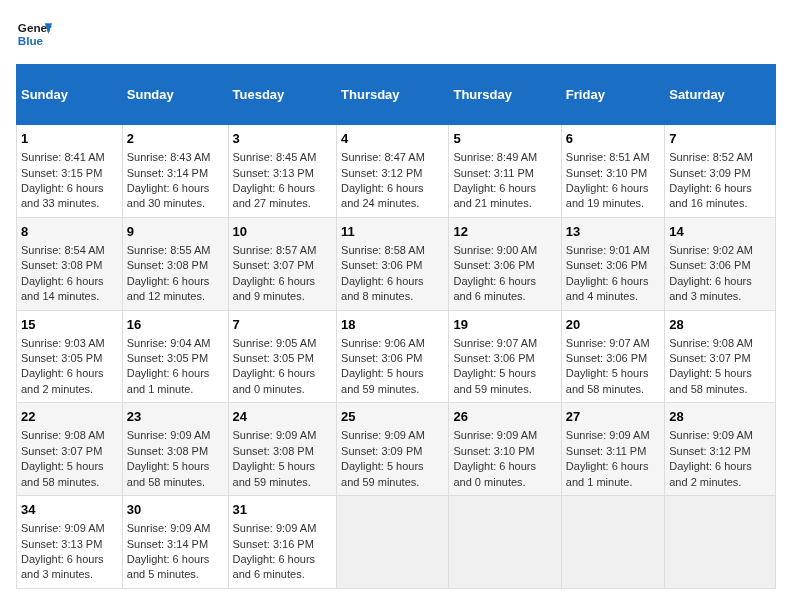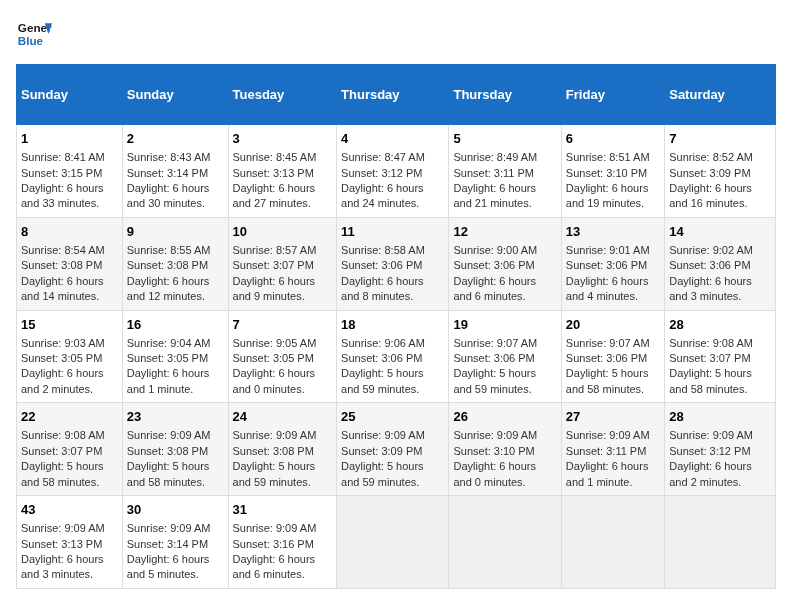--- a/index.html
+++ b/index.html
@@ -131,21 +131,21 @@
       <tr>
         <td><span class="day-num">22</span><span class="day-info">Sunrise: 9:08 AM<br>Sunset: 3:07 PM<br>Daylight: 5 hours and 58 minutes.</span></td>
         <td><span class="day-num">23</span><span class="day-info">Sunrise: 9:09 AM<br>Sunset: 3:08 PM<br>Daylight: 5 hours and 58 minutes.</span></td>
         <td><span class="day-num">24</span><span class="day-info">Sunrise: 9:09 AM<br>Sunset: 3:08 PM<br>Daylight: 5 hours and 59 minutes.</span></td>
         <td><span class="day-num">25</span><span class="day-info">Sunrise: 9:09 AM<br>Sunset: 3:09 PM<br>Daylight: 5 hours and 59 minutes.</span></td>
         <td><span class="day-num">26</span><span class="day-info">Sunrise: 9:09 AM<br>Sunset: 3:10 PM<br>Daylight: 6 hours and 0 minutes.</span></td>
         <td><span class="day-num">27</span><span class="day-info">Sunrise: 9:09 AM<br>Sunset: 3:11 PM<br>Daylight: 6 hours and 1 minute.</span></td>
         <td><span class="day-num">28</span><span class="day-info">Sunrise: 9:09 AM<br>Sunset: 3:12 PM<br>Daylight: 6 hours and 2 minutes.</span></td>
       </tr>
       <tr>
-        <td><span class="day-num">43</span><span class="day-info">Sunrise: 9:09 AM<br>Sunset: 3:13 PM<br>Daylight: 6 hours and 3 minutes.</span></td>
+        <td><span class="day-num">34</span><span class="day-info">Sunrise: 9:09 AM<br>Sunset: 3:13 PM<br>Daylight: 6 hours and 3 minutes.</span></td>
         <td><span class="day-num">30</span><span class="day-info">Sunrise: 9:09 AM<br>Sunset: 3:14 PM<br>Daylight: 6 hours and 5 minutes.</span></td>
         <td><span class="day-num">31</span><span class="day-info">Sunrise: 9:09 AM<br>Sunset: 3:16 PM<br>Daylight: 6 hours and 6 minutes.</span></td>
         <td class="empty"></td>
         <td class="empty"></td>
         <td class="empty"></td>
         <td class="empty"></td>
       </tr>
     </tbody>
 </table>
 

